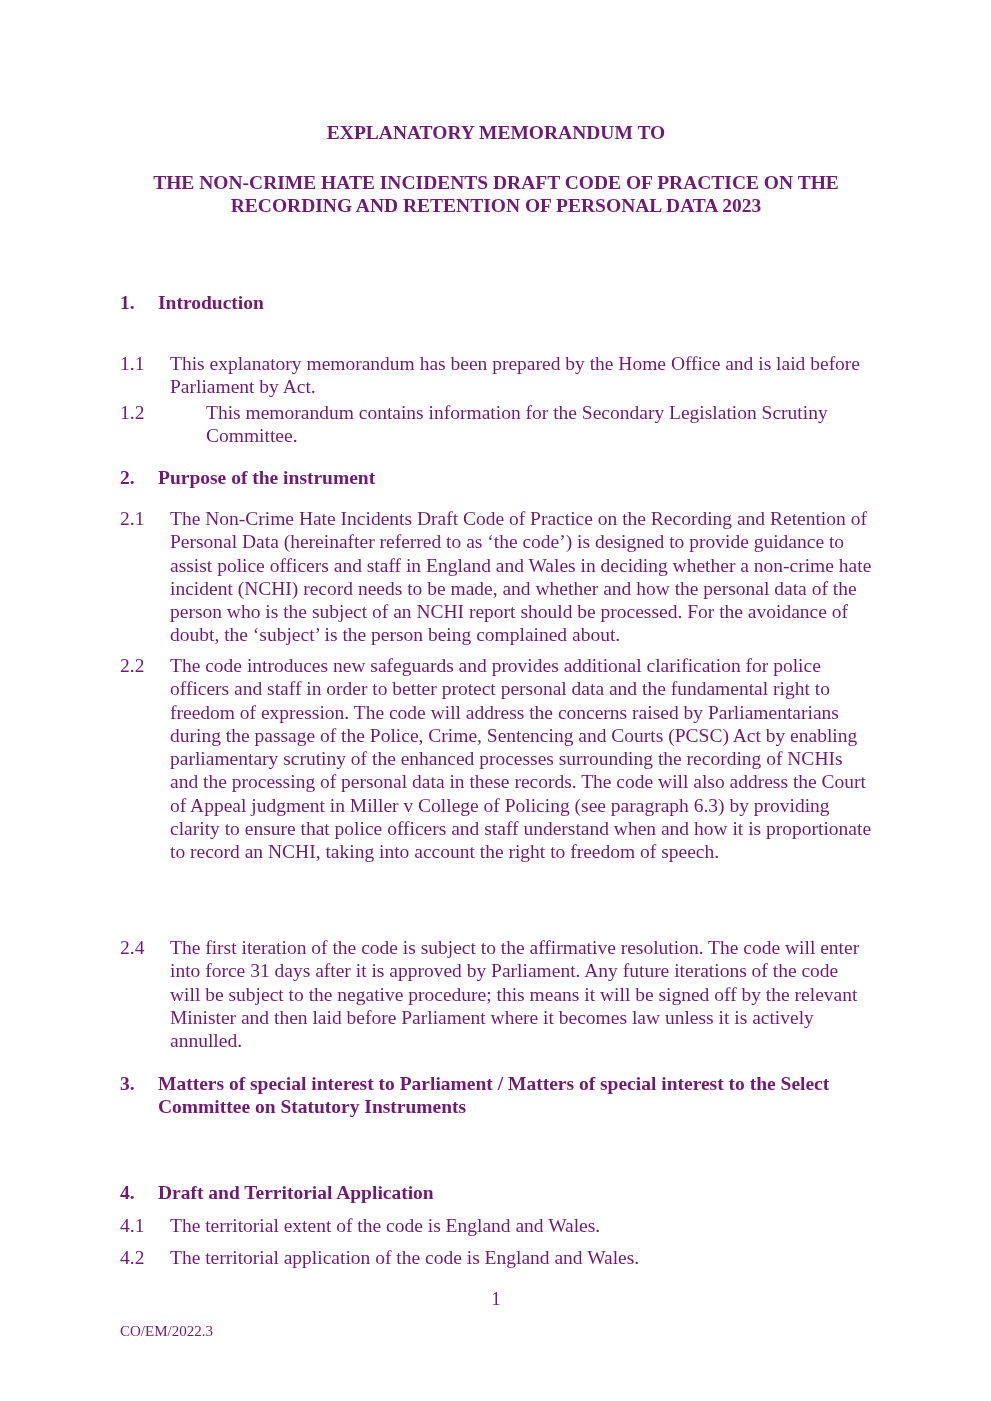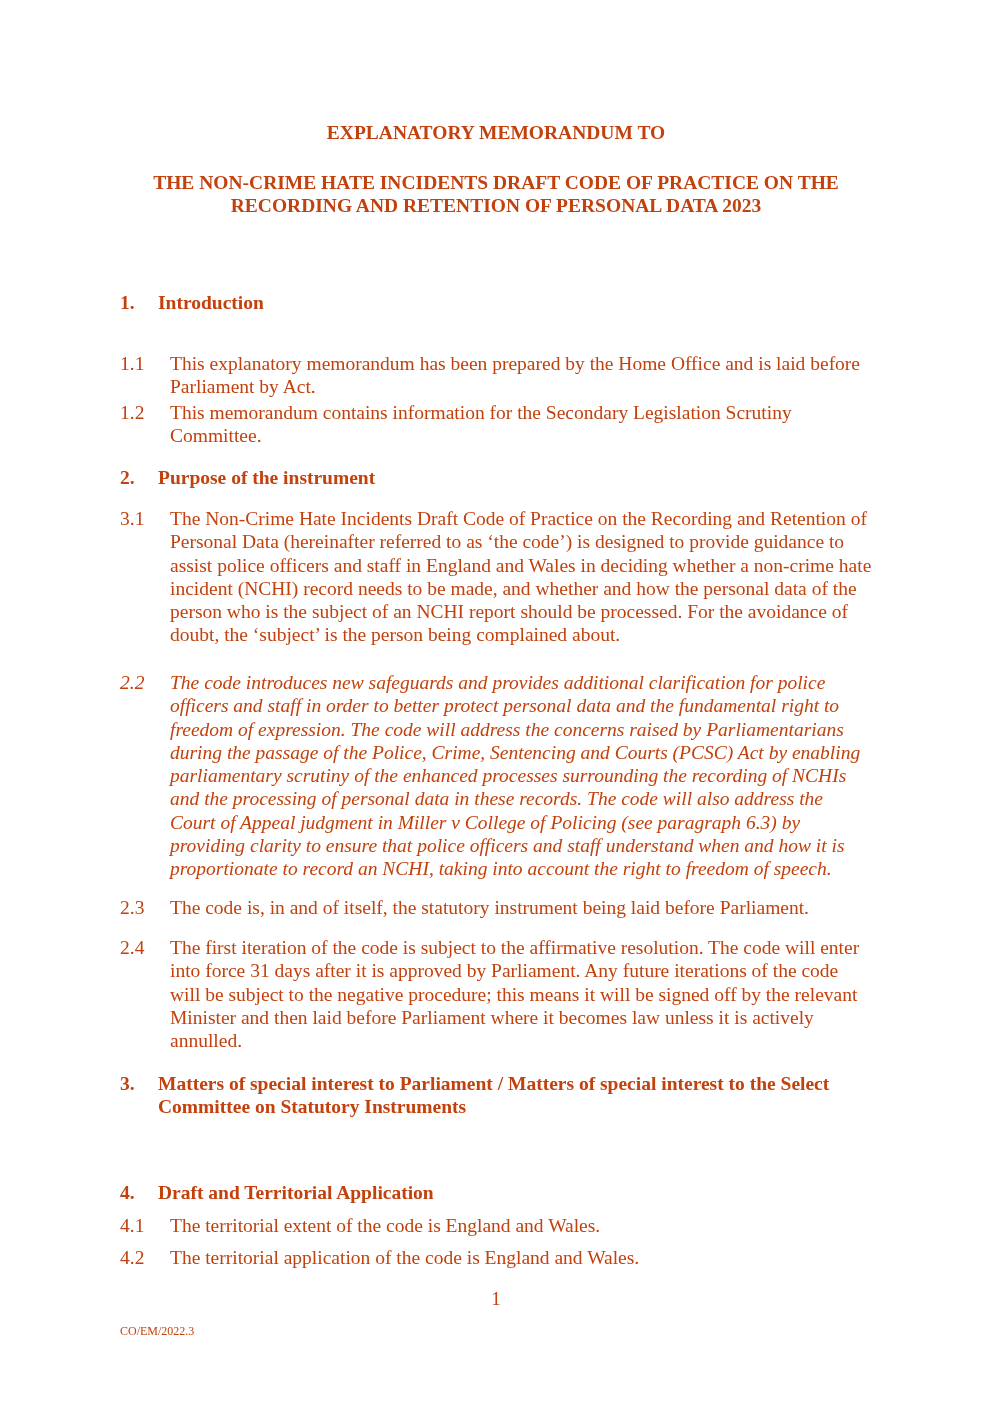--- a/index.html
+++ b/index.html
@@ -5,21 +5,21 @@
   html, body {
     margin: 0;
     padding: 0;
     background: #ffffff;
   }
   .page {
     position: relative;
     width: 991px;
     height: 1401px;
     background: #ffffff;
-    color: #c2410c;
+    color: #701a75;
     font-family: "Liberation Serif", "DejaVu Serif", serif;
     font-size: 19.5px;
     line-height: 23.3px;
     overflow: hidden;
   }
   .block {
     position: absolute;
     left: 120px;
     width: 752px;
   }
@@ -31,37 +31,37 @@
     display: grid;
     grid-template-columns: 38px 1fr;
     font-weight: bold;
   }
   .para {
     display: grid;
     grid-template-columns: 50px 1fr;
   }
   .num { text-align: left; }
   .footer-ref {
-    font-size: 12px;
+    font-size: 15px;
     line-height: 17px;
   }
   .pagenum {
     text-align: center;
     font-size: 19px;
   }
 
   
   #b-kicker   { top: 121px; }
   #b-title    { top: 171px; }
   #b-h1       { top: 291px; }
   #b-p11      { top: 332px; margin-top: 20px; }
-  #b-p12      { top: 401px; }
+  #b-p12      { top: 401px; gap: 36px; }
   #b-h2       { top: 466px; }
   #b-p21      { top: 507px; }
-  #b-p22      { top: 671px; font-style: italic; }
+  #b-p22      { top: 654px; }
   #b-p23      { top: 896px; }
   #b-p24      { top: 936px; }
   #b-h3       { top: 1072px; }
   #b-p31      { top: 1137px; }
   #b-h4       { top: 1181px; }
   #b-p41      { top: 1214px; }
   #b-p42      { top: 1246px; }
   #b-pagenum  { top: 1287px; }
   #b-footer   { top: 1323px; }
 </style>
@@ -91,33 +91,29 @@
     <span class="num">1.2</span>
     <span>This memorandum contains information for the Secondary Legislation Scrutiny Committee.</span>
   </div>
 
   <div class="block heading" id="b-h2">
     <span class="num">2.</span>
     <span>Purpose of the instrument</span>
   </div>
 
   <div class="block para" id="b-p21">
-    <span class="num">3.1</span>
+    <span class="num">2.1</span>
     <span>The Non-Crime Hate Incidents Draft Code of Practice on the Recording and Retention of Personal Data (hereinafter referred to as ‘the code’) is designed to provide guidance to assist police officers and staff in England and Wales in deciding whether a non-crime hate incident (NCHI) record needs to be made, and whether and how the personal data of the person who is the subject of an NCHI report should be processed. For the avoidance of doubt, the ‘subject’ is the person being complained about.</span>
   </div>
 
   <div class="block para" id="b-p22">
     <span class="num">2.2</span>
     <span>The code introduces new safeguards and provides additional clarification for police officers and staff in order to better protect personal data and the fundamental right to freedom of expression. The code will address the concerns raised by Parliamentarians during the passage of the Police, Crime, Sentencing and Courts (PCSC) Act by enabling parliamentary scrutiny of the enhanced processes surrounding the recording of NCHIs and the processing of personal data in these records. The code will also address the Court of Appeal judgment in Miller v College of Policing (see paragraph 6.3) by providing clarity to ensure that police officers and staff understand when and how it is proportionate to record an NCHI, taking into account the right to freedom of speech.</span>
   </div>
 
-  <div class="block para" id="b-p23">
-    <span class="num">2.3</span>
-    <span>The code is, in and of itself, the statutory instrument being laid before Parliament.</span>
-  </div>
 
   <div class="block para" id="b-p24">
     <span class="num">2.4</span>
     <span>The first iteration of the code is subject to the affirmative resolution. The code will enter into force 31 days after it is approved by Parliament. Any future iterations of the code will be subject to the negative procedure; this means it will be signed off by the relevant Minister and then laid before Parliament where it becomes law unless it is actively annulled.</span>
   </div>
 
   <div class="block heading" id="b-h3">
     <span class="num">3.</span>
     <span>Matters of special interest to Parliament / Matters of special interest to the Select Committee on Statutory Instruments</span>
   </div>

